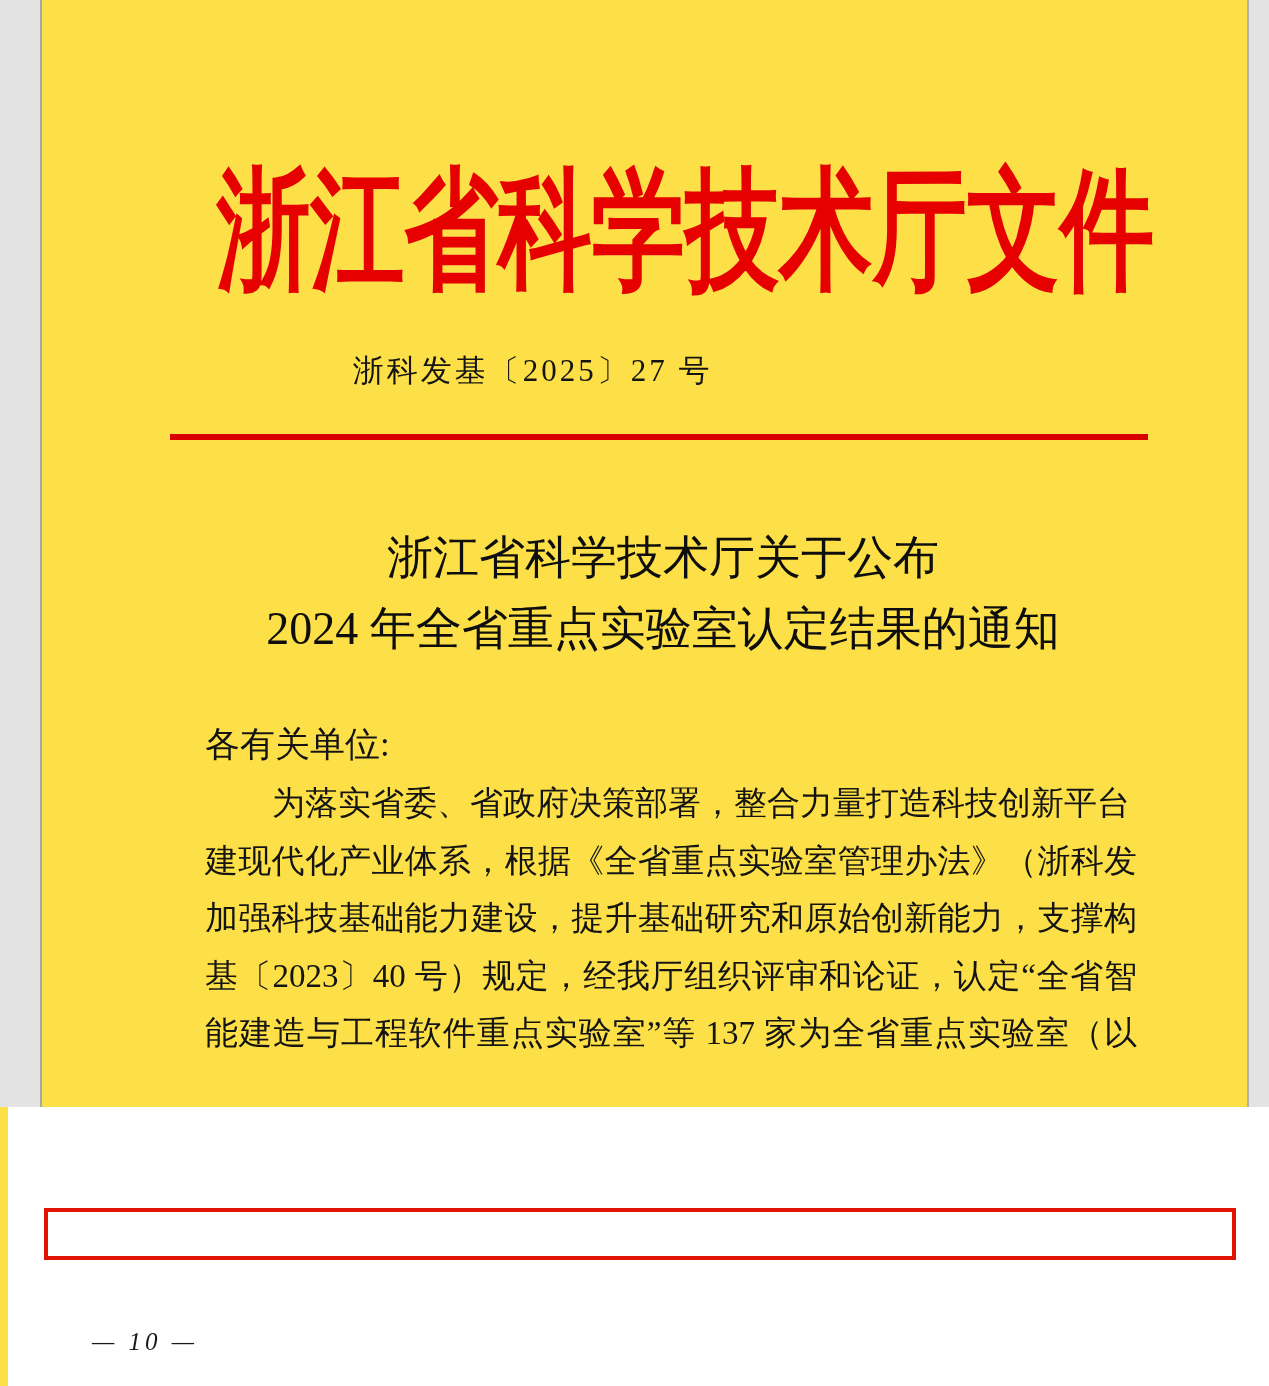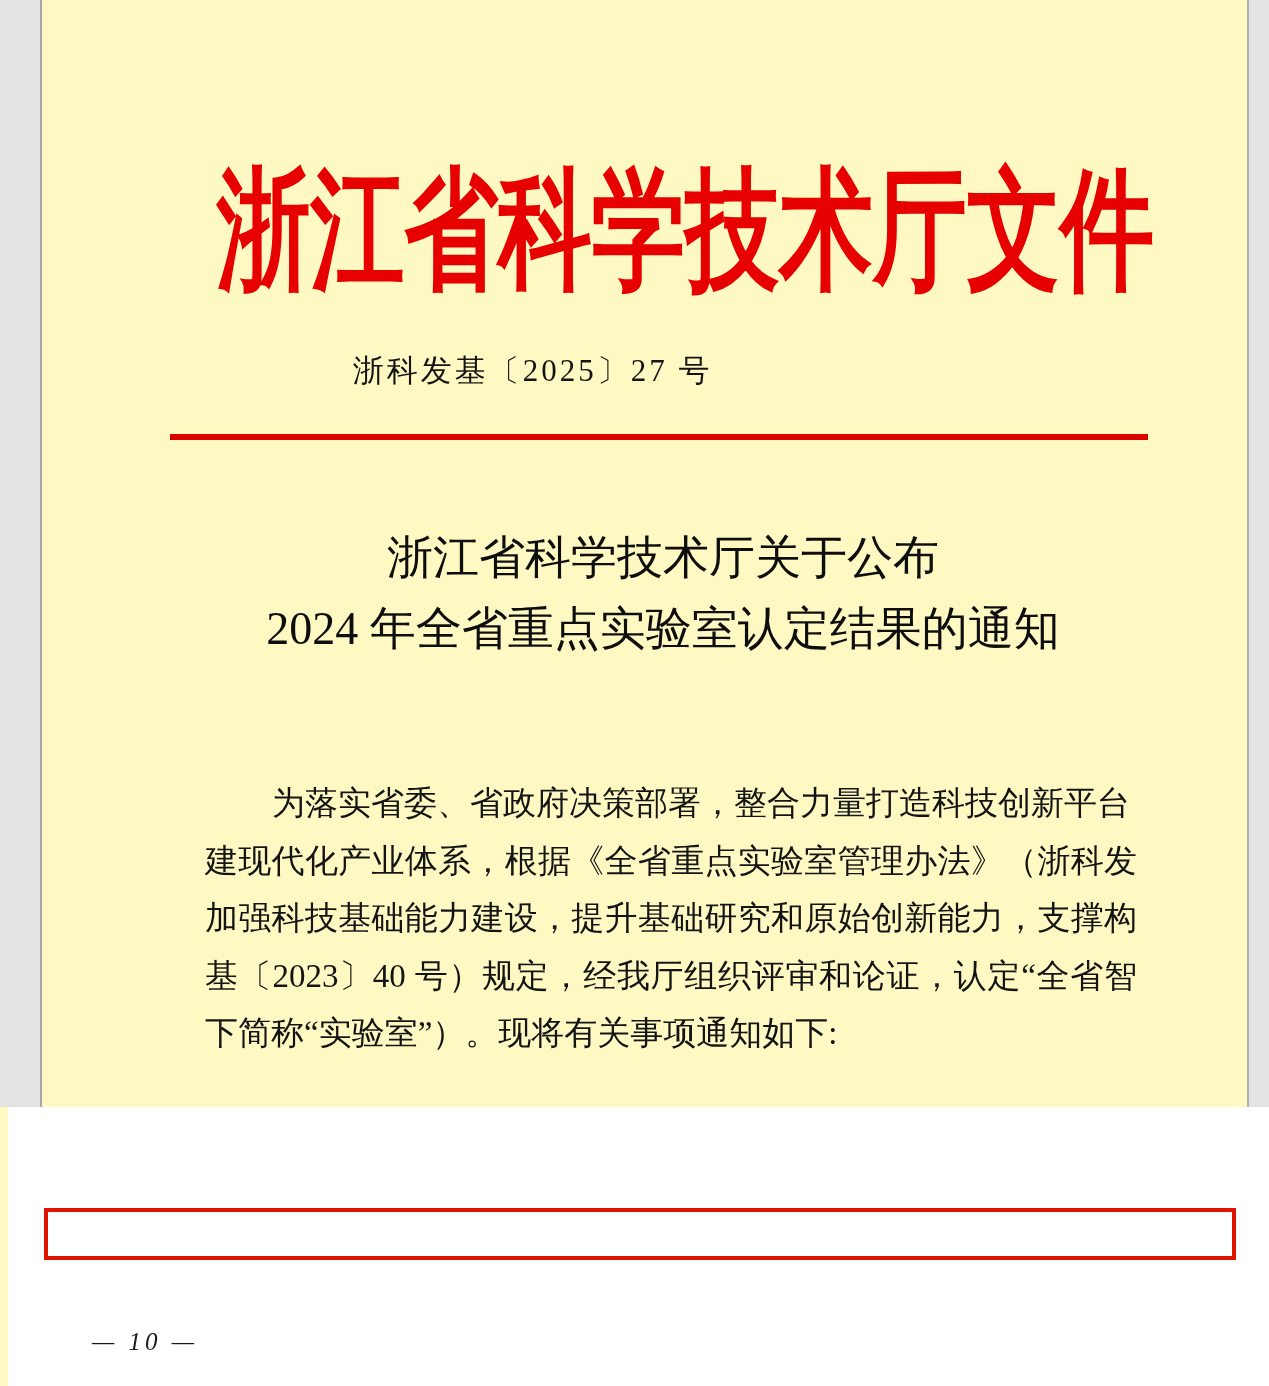--- a/index.html
+++ b/index.html
@@ -1,17 +1,17 @@
 <!DOCTYPE html>
 <html><head>
 <meta charset="utf-8">
 <style>
   html,body{margin:0;padding:0;background:#fff;}
   .stage{
-    position:relative;width:1269px;height:1386px;overflow:hidden;background:#fef9c3;
+    position:relative;width:1269px;height:1386px;overflow:hidden;background:#fde047;
     font-family:"Liberation Serif","DejaVu Serif",serif;color:#1a1a1a;
   }
   
   .margin-strip{position:absolute;top:0;height:1107px;background:#e3e3e3;}
   .margin-left{left:0;width:40px;border-right:2px solid #a6a6a6;}
   .margin-right{left:1247px;width:22px;border-left:2px solid #b0b0b0;}
 
   .red-title{
     position:absolute;left:42px;top:156px;width:1206px;text-align:center;
     font-size:132px;font-weight:bold;line-height:150px;white-space:nowrap;
@@ -51,27 +51,28 @@
 
   <div class="doc-number">浙科发基〔2025〕27 号</div>
 
   <div class="red-rule" style="background:#d90000;"></div>
 
   <div class="headline">
     <div>浙江省科学技术厅关于公布</div>
     <div>2024 年全省重点实验室认定结果的通知</div>
   </div>
 
+  <div class="salutation">各有关单位:</div>
 
   <div class="body-block">
     <div class="body-line first">为落实省委、省政府决策部署，整合力量打造科技创新平台，</div>
     <div class="body-line">建现代化产业体系，根据《全省重点实验室管理办法》（浙科发</div>
     <div class="body-line">加强科技基础能力建设，提升基础研究和原始创新能力，支撑构</div>
     <div class="body-line">基〔2023〕40 号）规定，经我厅组织评审和论证，认定“全省智</div>
-    <div class="body-line last">下简称“实验室”）。现将有关事项通知如下:</div>
+    <div class="body-line">能建造与工程软件重点实验室”等 137 家为全省重点实验室（以</div>
   </div>
 
   <div class="table-section">
 
     <div class="red-box" style="border-color:#de1400;position:absolute;left:36px;top:101px;"></div>
 
     <div class="page-num" style="position:absolute;left:84px;top:221px;">— 10 —</div>
   </div>
 
 </div>

